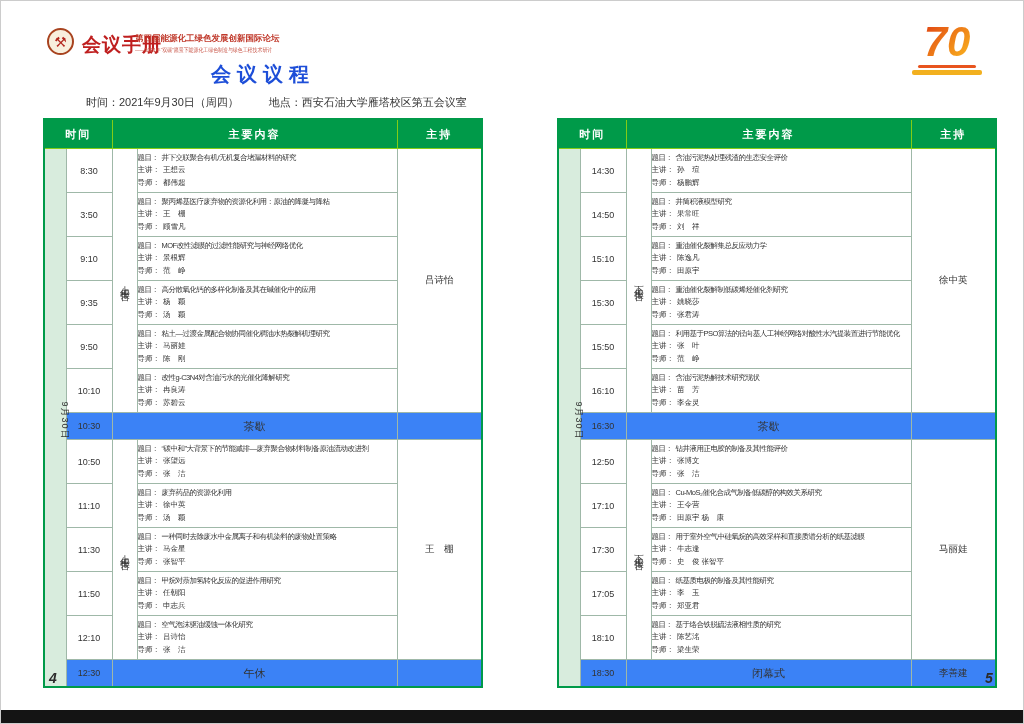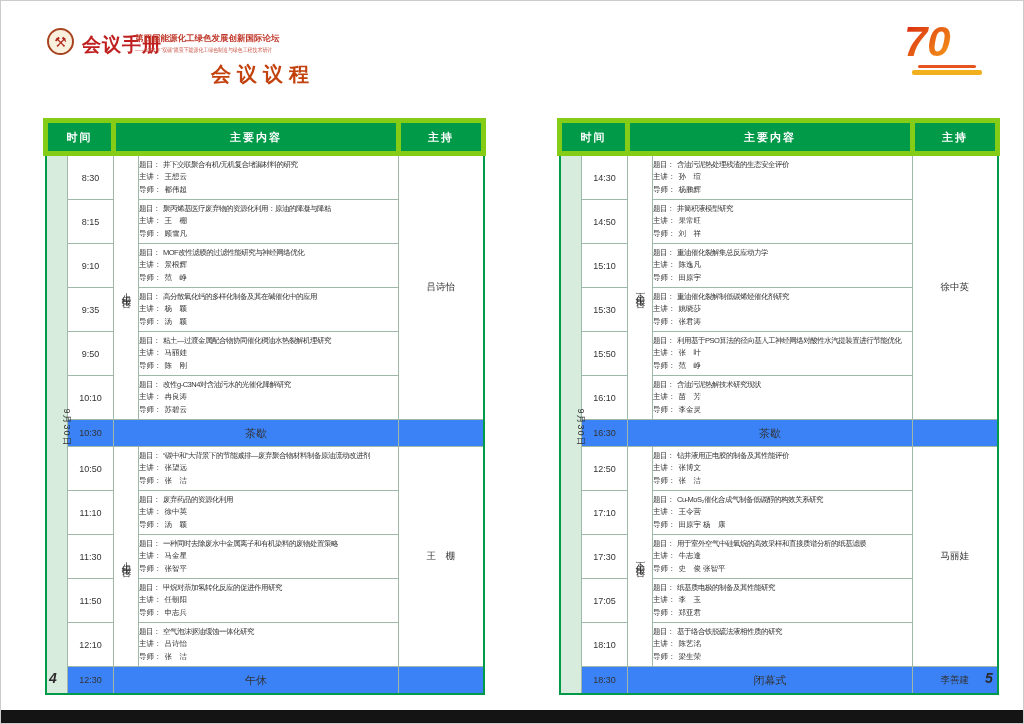--- a/index.html
+++ b/index.html
@@ -10,40 +10,40 @@
 
   
   .emblem{position:absolute;left:46px;top:27px;width:27px;height:27px;border-radius:50%;
           border:2px solid #a8431f;background:#f8efdd;color:#b3261e;display:flex;
           align-items:center;justify-content:center;font-size:14px;box-sizing:border-box;}
   .handbook-title{position:absolute;left:81px;top:31px;font-size:19px;font-weight:bold;
           color:#bf1f1f;letter-spacing:1px;}
   .forum-lines{position:absolute;left:134px;top:32px;color:#c0392b;}
   .forum-line1{font-size:8.5px;font-weight:bold;white-space:nowrap;font-family:Liberation Serif, serif;}
   .forum-line2{font-size:6px;white-space:nowrap;transform:scaleX(0.82);transform-origin:left;margin-top:1px;color:#c9574a;}
-  .anniv{position:absolute;left:903px;top:20px;width:86px;text-align:left;}
+  .anniv{position:absolute;left:903px;top:20px;width:86px;text-align:center;}
   .anniv-70{font-size:42px;line-height:1;font-weight:bold;font-style:italic;
             background:linear-gradient(135deg,#d9230f,#f6a21c 70%);
             -webkit-background-clip:text;background-clip:text;color:transparent;}
   .anniv-bar1{height:3px;background:#e8541e;border-radius:2px;margin:2px 14px 0;}
   .anniv-bar2{height:5px;background:#f2b01f;border-radius:2px;margin:2px 8px 0;}
   .page-title{position:absolute;left:42px;top:60px;width:440px;text-align:center;
-              font-size:20px;font-weight:bold;color:#c2410c;letter-spacing:6px;}
+              font-size:20px;font-weight:bold;color:#1d4ed8;letter-spacing:6px;}
   .info-line{position:absolute;left:85px;top:94px;font-size:11px;color:#333;}
   .info-line .gap{display:inline-block;width:30px;}
 
   
   table.agenda{position:absolute;top:117px;width:438px;border-collapse:collapse;
                table-layout:fixed;border:2px solid #009a49;}
   table.agenda.left{left:42px;} table.agenda.right{left:556px;}
   .agenda col.c-date{width:22px;} .agenda col.c-time{width:46px;}
   .agenda col.c-session{width:25px;} .agenda col.c-content{width:260px;}
   .agenda col.c-host{width:85px;}
   .agenda th{background:#009a49;color:#fff;font-size:11px;font-weight:bold;height:26px;
-             border:5px solid #84cc16;letter-spacing:2px;}
+             border:1px solid #84cc16;letter-spacing:2px;}
   .agenda td{border:1px solid #9fb8a8;color:#333;vertical-align:middle;padding:0;}
   .agenda tr.g-row td{height:43px;}
   .date-cell{background:#d8ecdd;text-align:center;}
   .vert-date{display:inline-block;transform:rotate(90deg);white-space:nowrap;
              font-size:9px;letter-spacing:1px;color:#333;}
   .time-cell{text-align:center;font-size:9px;}
   .session-cell{text-align:center;}
   .vert-session{display:inline-block;writing-mode:vertical-rl;text-orientation:upright;
                 font-size:9.5px;letter-spacing:2px;color:#333;}
   .content-cell{padding:2px 4px 2px 8px;font-size:7.5px;line-height:12.5px;
@@ -69,20 +69,23 @@
   </div>
 
   <div class="anniv">
     <div class="anniv-70">70</div>
     <div class="anniv-bar1"></div>
     <div class="anniv-bar2"></div>
   </div>
 
   <div class="page-title">会议议程</div>
 
+  <div class="info-line">
+    <span>时间：2021年9月30日（周四）</span><span class="gap"></span><span>地点：西安石油大学雁塔校区第五会议室</span>
+  </div>
 
   <table class="agenda left">
       <colgroup>
         <col class="c-date">
         <col class="c-time">
         <col class="c-session">
         <col class="c-content">
         <col class="c-host">
       </colgroup>
       <tbody>
@@ -96,21 +99,21 @@
           <td class="time-cell">8:30</td>
           <td class="session-cell" rowspan="6"><span class="vert-session">上午报告</span></td>
           <td class="content-cell">
             <div class="t-topic"><span class="lbl">题目：</span>井下交联聚合有机/无机复合堵漏材料的研究</div>
             <div><span class="lbl">主讲：</span>王想云</div>
             <div><span class="lbl">导师：</span>都伟超</div>
           </td>
           <td class="host-cell" rowspan="6">吕诗怡</td>
         </tr>
         <tr class="g-row">
-          <td class="time-cell">8:15</td>
+          <td class="time-cell">3:50</td>
           <td class="content-cell">
             <div class="t-topic"><span class="lbl">题目：</span>聚丙烯基医疗废弃物的资源化利用：原油的降凝与降粘</div>
             <div><span class="lbl">主讲：</span>王　棚</div>
             <div><span class="lbl">导师：</span>顾雪凡</div>
           </td>
         </tr>
         <tr class="g-row">
           <td class="time-cell">9:10</td>
           <td class="content-cell">
             <div class="t-topic"><span class="lbl">题目：</span>MOF改性滤膜的过滤性能研究与神经网络优化</div>

